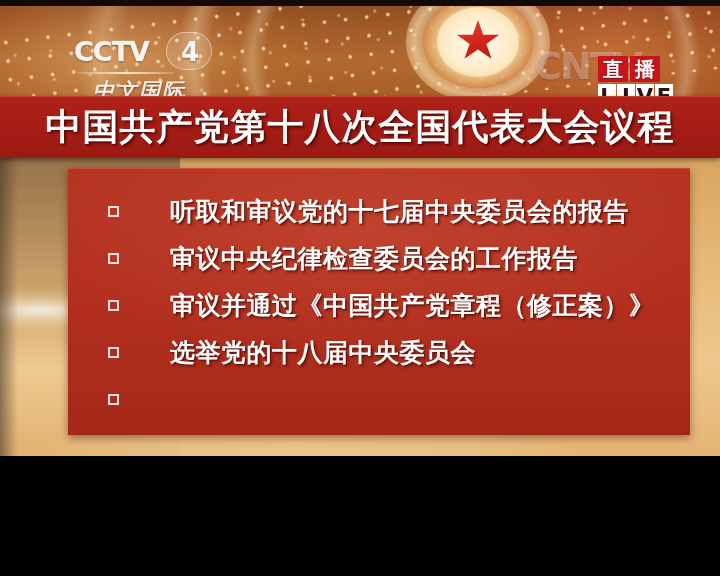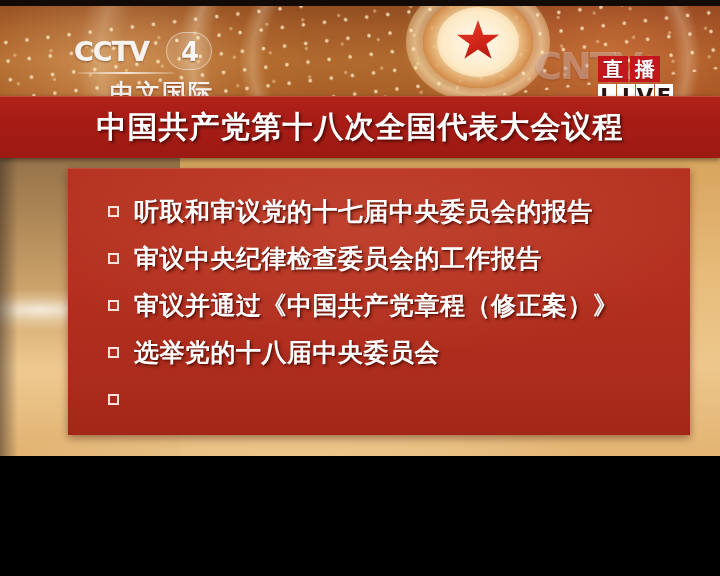--- a/index.html
+++ b/index.html
@@ -198,26 +198,27 @@
     text-shadow: 0 1px 2px rgba(90,40,10,0.6);
   }
   .logo-underline {
     position: absolute;
     left: 4px; top: 38px;
     width: 96px; height: 2px;
     background: linear-gradient(90deg, rgba(255,255,255,0.15), rgba(255,255,255,0.8), rgba(255,255,255,0.15));
   }
   .logo-sub {
     position: absolute;
-    left: 36px; top: 43px;
-    font-size: 24px;
+    left: 19px; top: 43px;
+    font-size: 21px;
     font-weight: bold;
     letter-spacing: 2px;
     color: rgba(255,255,255,0.92);
     text-shadow: 0 1px 2px rgba(110,30,10,0.7);
+    font-style: italic;
   }
 
   
   .cntv-mark {
     position: absolute;
     left: 534px; top: 44px;
     font-size: 38px;
     font-weight: bold;
     letter-spacing: -2px;
     color: rgba(255,255,255,0.30);
@@ -265,21 +266,21 @@
     left: 0; top: 96px;
     width: 720px; height: 62px;
     background: linear-gradient(180deg, #b02219 0%, #a81d16 35%, #9c1a13 100%);
     box-shadow: inset 0 1px 0 rgba(255,170,140,0.25),
                 0 2px 5px rgba(0,0,0,0.45);
     display: flex;
     align-items: center;
     justify-content: center;
   }
   .title-text {
-    font-size: 30px;
+    font-size: 36px;
     font-weight: bold;
     letter-spacing: 1px;
     color: #ffffff;
     text-shadow: 1px 1px 0 rgba(90,10,5,0.85),
                  2px 2px 3px rgba(60,5,0,0.7);
     white-space: nowrap;
   }
 
   
   .panel {
@@ -320,20 +321,21 @@
     background: transparent;
   }
   .agenda-text {
     font-size: 25px;
     font-weight: bold;
     letter-spacing: 0.5px;
     color: #ffffff;
     text-shadow: 1px 1px 0 rgba(95,15,5,0.8),
                  2px 2px 3px rgba(70,8,0,0.6);
     white-space: nowrap;
+    margin-left: 36px;
   }
 </style>
 </head>
 <body>
 
 <div class="screen">
 
   <div class="bg-lower"></div>
   <div class="bg-streak"></div>
   <div class="bg-streak-edge"></div>

